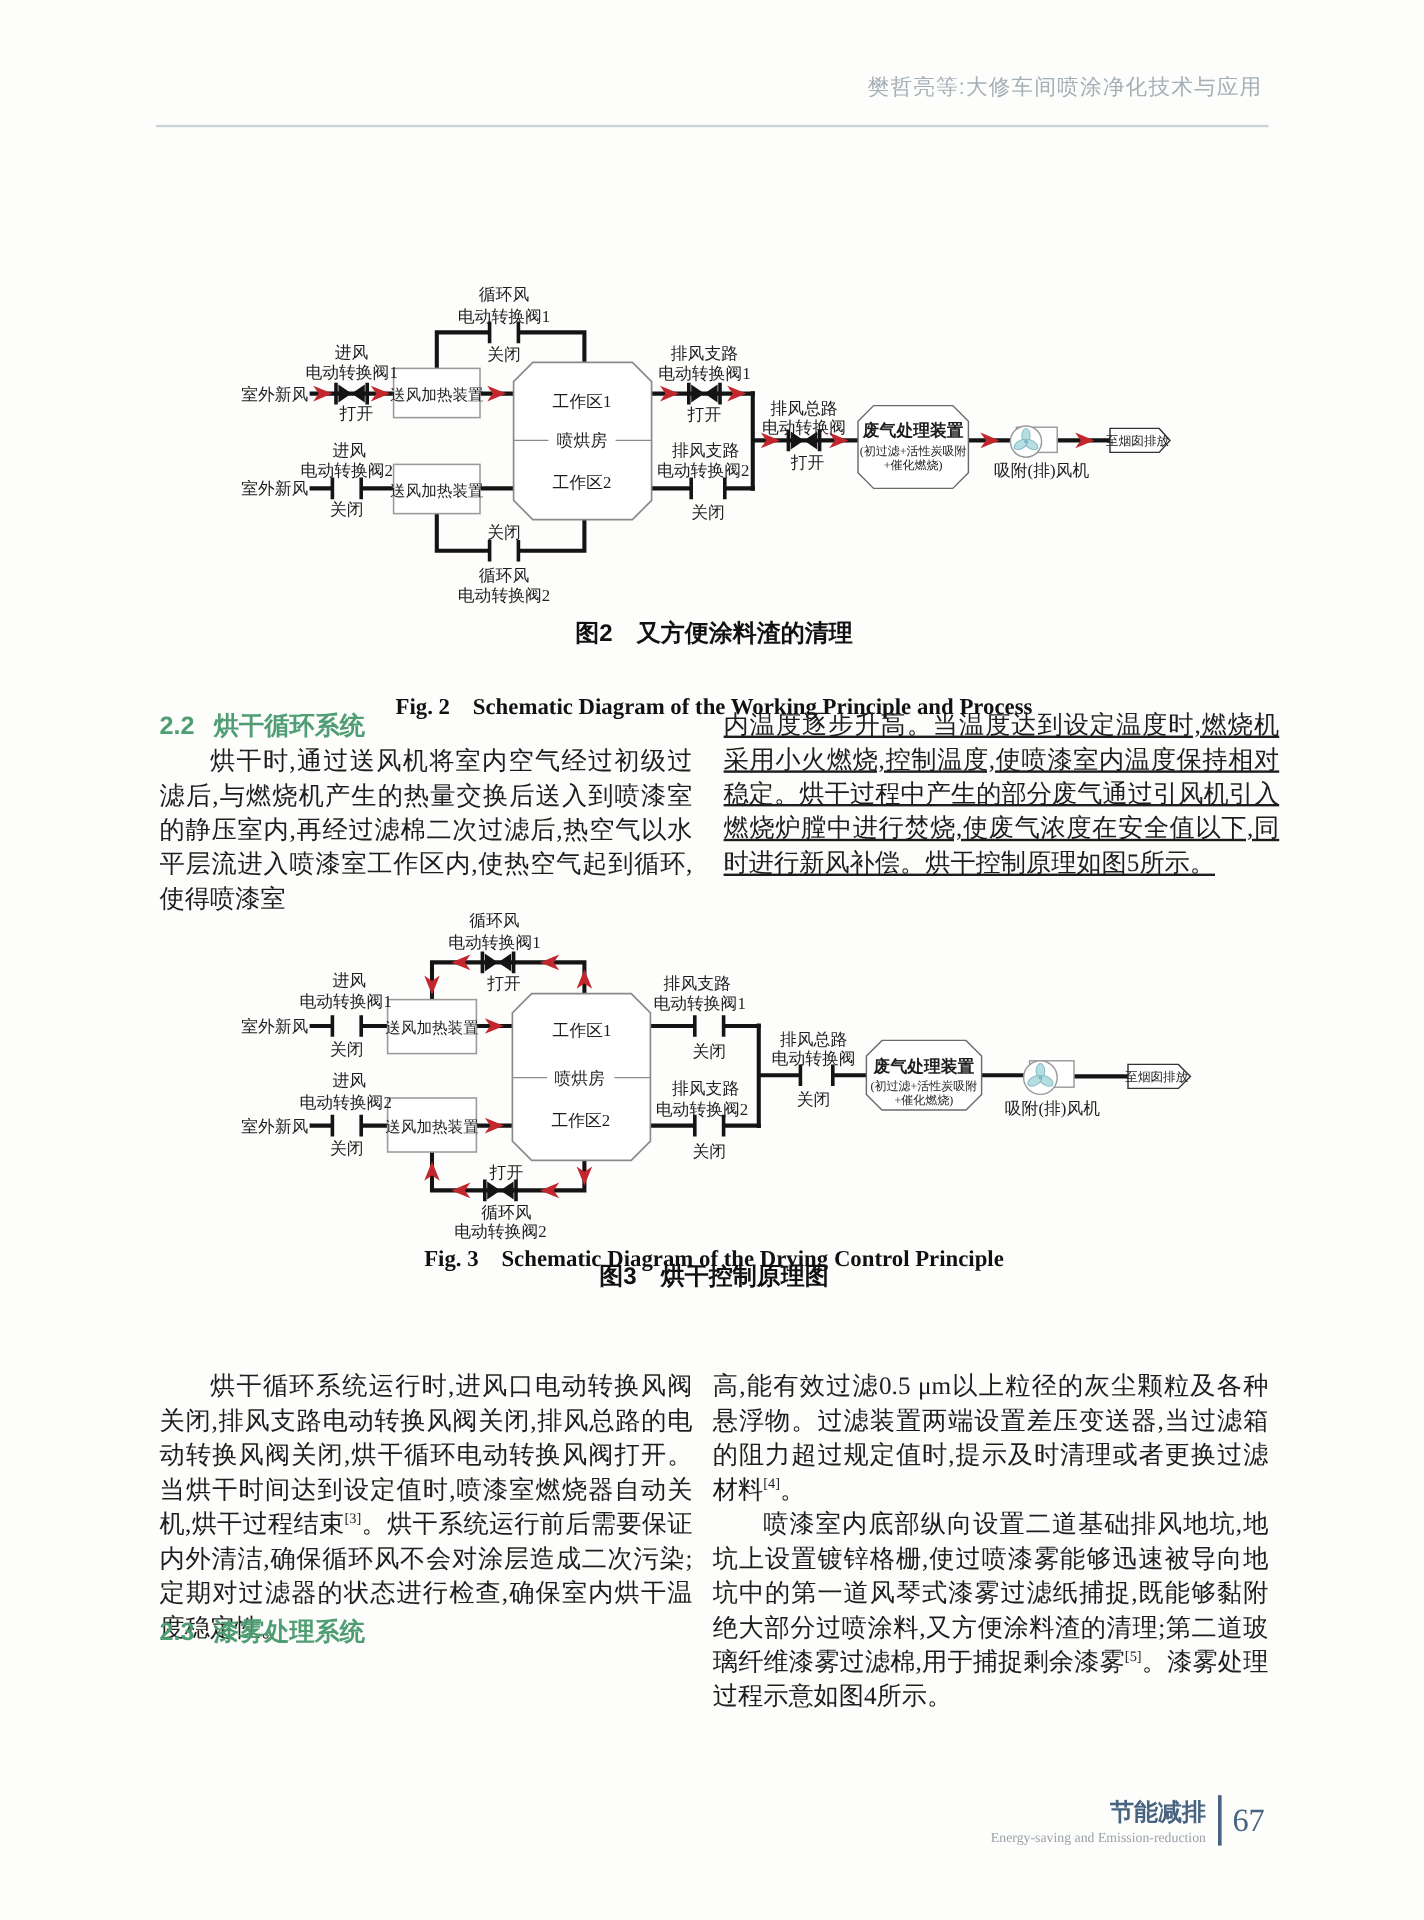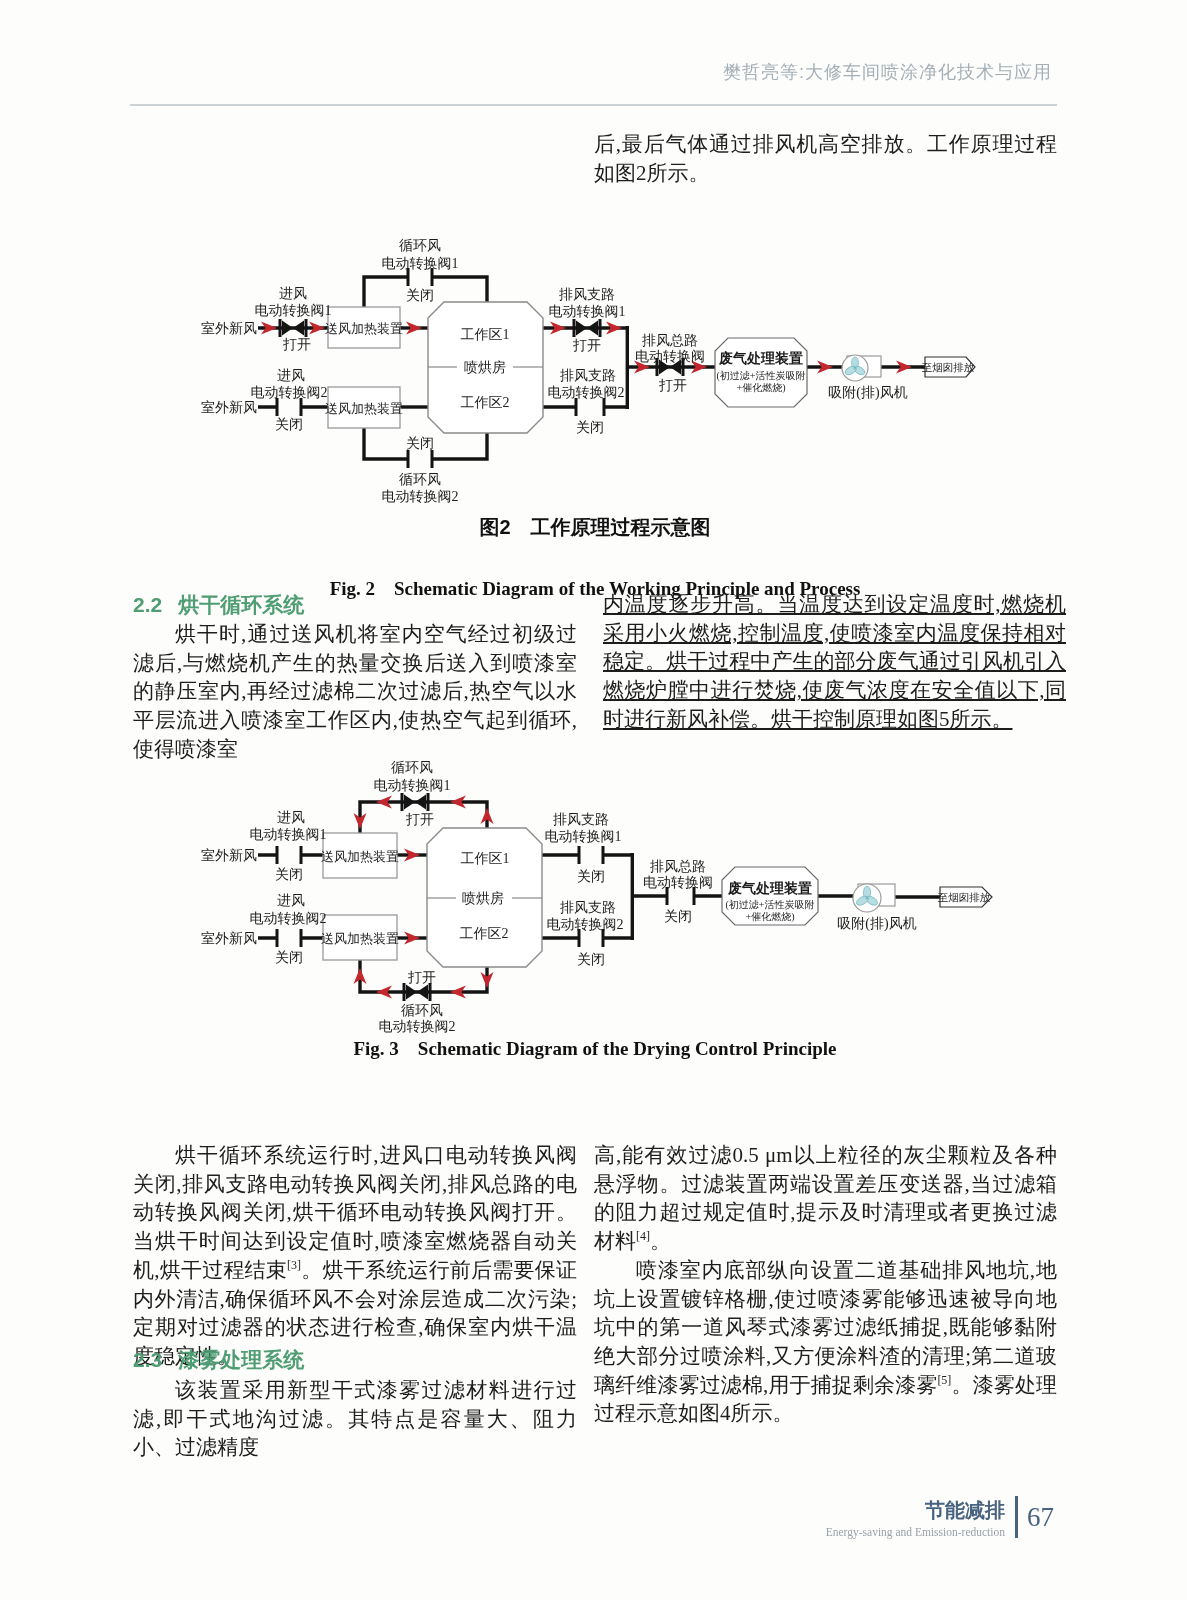--- a/index.html
+++ b/index.html
@@ -41,21 +41,20 @@
   .blade{fill:#b5dde2;stroke:#7bbac2;stroke-width:0.8;}
 </style>
 </head>
 <body>
 
 <div class="page">
 
   <div class="abs running-head" style="top:60px;right:135px;width:600px;">樊哲亮等:大修车间喷涂净化技术与应用</div>
   <div class="abs head-rule" style="top:104px;left:130px;width:927px;"></div>
 
-  <div class="abs para" style="top:130px;left:594px;width:463px;">后,最后气体通过排风机高空排放。工作原理过程如图2所示。</div>
 
   <svg class="abs" style="top:230px;left:125px;" width="950" height="275" viewBox="0 0 950 275">
 
     <path class="duct" d="M133,98 H203"></path>
     <path class="duct" d="M275,98 H303"></path>
     <path class="duct" d="M239,77 V47 H283 M307,47 H362 V72"></path>
     <path class="duct" d="M133,177 H152 M176,177 H203"></path>
     <path class="duct" d="M275,177 H303"></path>
     <path class="duct" d="M239,198 V229 H283 M307,229 H362 V203"></path>
     <path class="duct" d="M418,98 H504"></path>
@@ -150,21 +149,21 @@
     <text class="lbl" x="545" y="115">排风总路</text>
     <text class="lbl" x="545" y="131">电动转换阀</text>
     <text class="lbl" x="548" y="160">打开</text>
     <text class="lbl-b" x="636" y="133">废气处理装置</text>
     <text class="sub" x="636" y="149">(初过滤+活性炭吸附</text>
     <text class="sub" x="636" y="161">+催化燃烧)</text>
     <text class="lbl" x="743" y="167">吸附(排)风机</text>
     <text class="bn" x="823" y="141">至烟囱排放</text>
   </svg>
 
-  <div class="abs cap-zh" style="top:514px;left:133px;width:924px;">图2　工作原理过程示意图</div>
+  <div class="abs cap-zh" style="top:514px;left:133px;width:924px;">图2　又方便涂料渣的清理</div>
   <div class="abs cap-en" style="top:540px;left:133px;width:924px;margin-top:36px;">Fig. 2　Schematic Diagram of the Working Principle and Process</div>
 
   <div class="abs sec-head" style="top:591px;left:133px;">
     <span class="num">2.2</span><span>烘干循环系统</span>
   </div>
   <div class="abs para indent" style="top:620px;left:133px;width:444px;">烘干时,通过送风机将室内空气经过初级过滤后,与燃烧机产生的热量交换后送入到喷漆室的静压室内,再经过滤棉二次过滤后,热空气以水平层流进入喷漆室工作区内,使热空气起到循环,使得喷漆室</div>
   <div class="abs para" style="top:590px;left:603px;width:463px;text-decoration:underline;">内温度逐步升高。当温度达到设定温度时,燃烧机采用小火燃烧,控制温度,使喷漆室内温度保持相对稳定。烘干过程中产生的部分废气通过引风机引入燃烧炉膛中进行焚烧,使废气浓度在安全值以下,同时进行新风补偿。烘干控制原理如图5所示。</div>
 
   <svg class="abs" style="top:742px;left:125px;" width="950" height="292" viewBox="0 0 950 292">
 
@@ -266,28 +265,28 @@
     <text class="lbl" x="553" y="129">排风总路</text>
     <text class="lbl" x="553" y="145">电动转换阀</text>
     <text class="lbl" x="553" y="179">关闭</text>
     <text class="lbl-b" x="645" y="151">废气处理装置</text>
     <text class="sub" x="645" y="166">(初过滤+活性炭吸附</text>
     <text class="sub" x="645" y="178">+催化燃烧)</text>
     <text class="lbl" x="752" y="186">吸附(排)风机</text>
     <text class="bn" x="839" y="159">至烟囱排放</text>
   </svg>
 
+  <div class="abs cap-zh" style="top:1050px;left:133px;width:924px;">图3　烘干控制原理图</div>
   <div class="abs cap-en" style="top:1036px;left:133px;width:924px;">Fig. 3　Schematic Diagram of the Drying Control Principle</div>
 
   <div class="abs para indent" style="top:1141px;left:133px;width:444px;"><span>烘干循环系统运行时,进风口电动转换风阀关闭,排风支路电动转换风阀关闭,排风总路的电动转换风阀关闭,烘干循环电动转换风阀打开。当烘干时间达到设定值时,喷漆室燃烧器自动关机,烘干过程结束</span><sup>[3]</sup><span>。烘干系统运行前后需要保证内外清洁,确保循环风不会对涂层造成二次污染;定期对过滤器的状态进行检查,确保室内烘干温度稳定性。</span></div>
 
   <div class="abs sec-head" style="top:1346px;left:133px;">
     <span class="num">2.3</span><span>漆雾处理系统</span>
   </div>
-  <div class="abs para indent" style="top:1376px;left:133px;width:444px;">该装置采用新型干式漆雾过滤材料进行过滤,即干式地沟过滤。其特点是容量大、阻力小、过滤精度</div>
 
   <div class="abs para" style="top:1141px;left:594px;width:463px;">
     <p><span>高,能有效过滤0.5 μm以上粒径的灰尘颗粒及各种悬浮物。过滤装置两端设置差压变送器,当过滤箱的阻力超过规定值时,提示及时清理或者更换过滤材料</span><sup>[4]</sup><span>。</span></p>
     <p class="indent"><span>喷漆室内底部纵向设置二道基础排风地坑,地坑上设置镀锌格栅,使过喷漆雾能够迅速被导向地坑中的第一道风琴式漆雾过滤纸捕捉,既能够黏附绝大部分过喷涂料,又方便涂料渣的清理;第二道玻璃纤维漆雾过滤棉,用于捕捉剩余漆雾</span><sup>[5]</sup><span>。漆雾处理过程示意如图4所示。</span></p>
   </div>
 
   <div class="abs footer" style="top:1496px;right:133px;">
     <div style="text-align:right;">
       <div class="f-zh">节能减排</div>
       <div class="f-en">Energy-saving and Emission-reduction</div>

